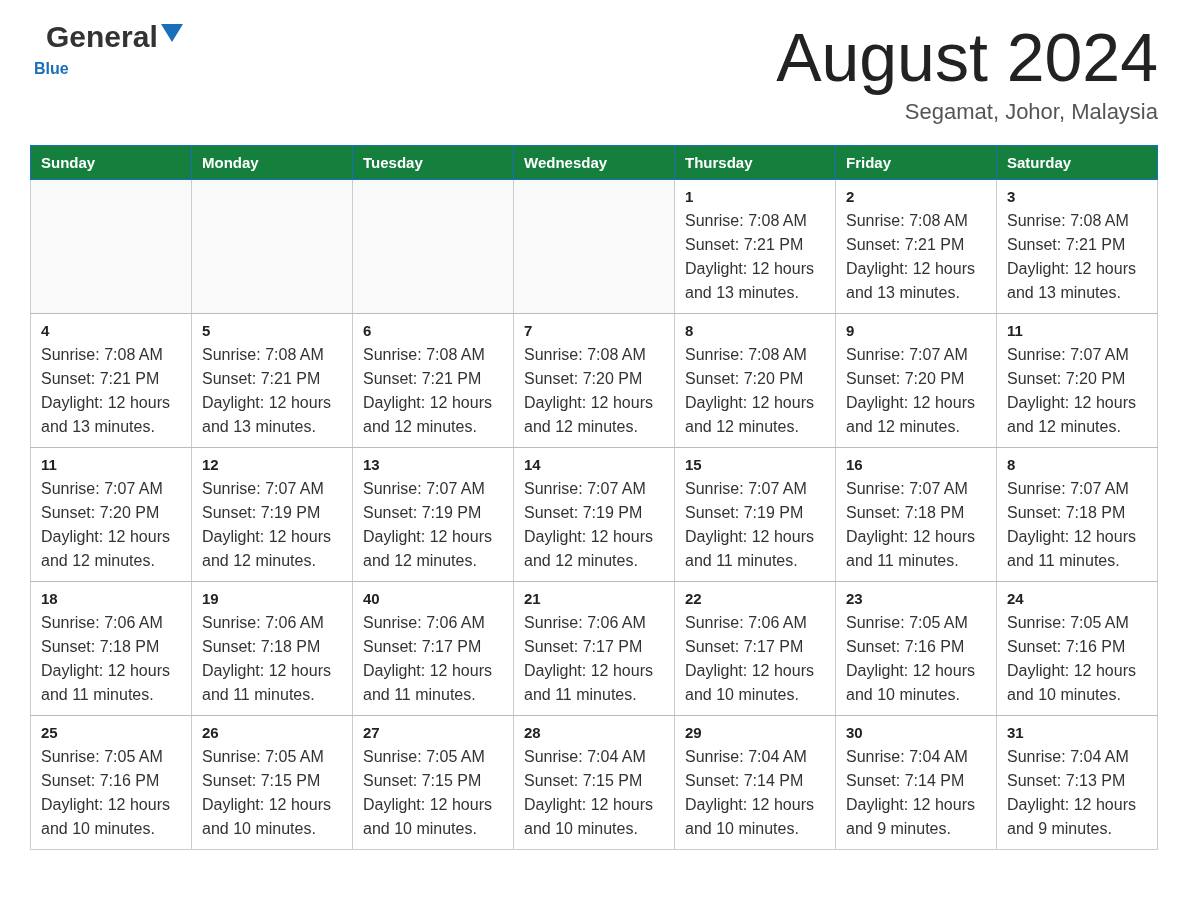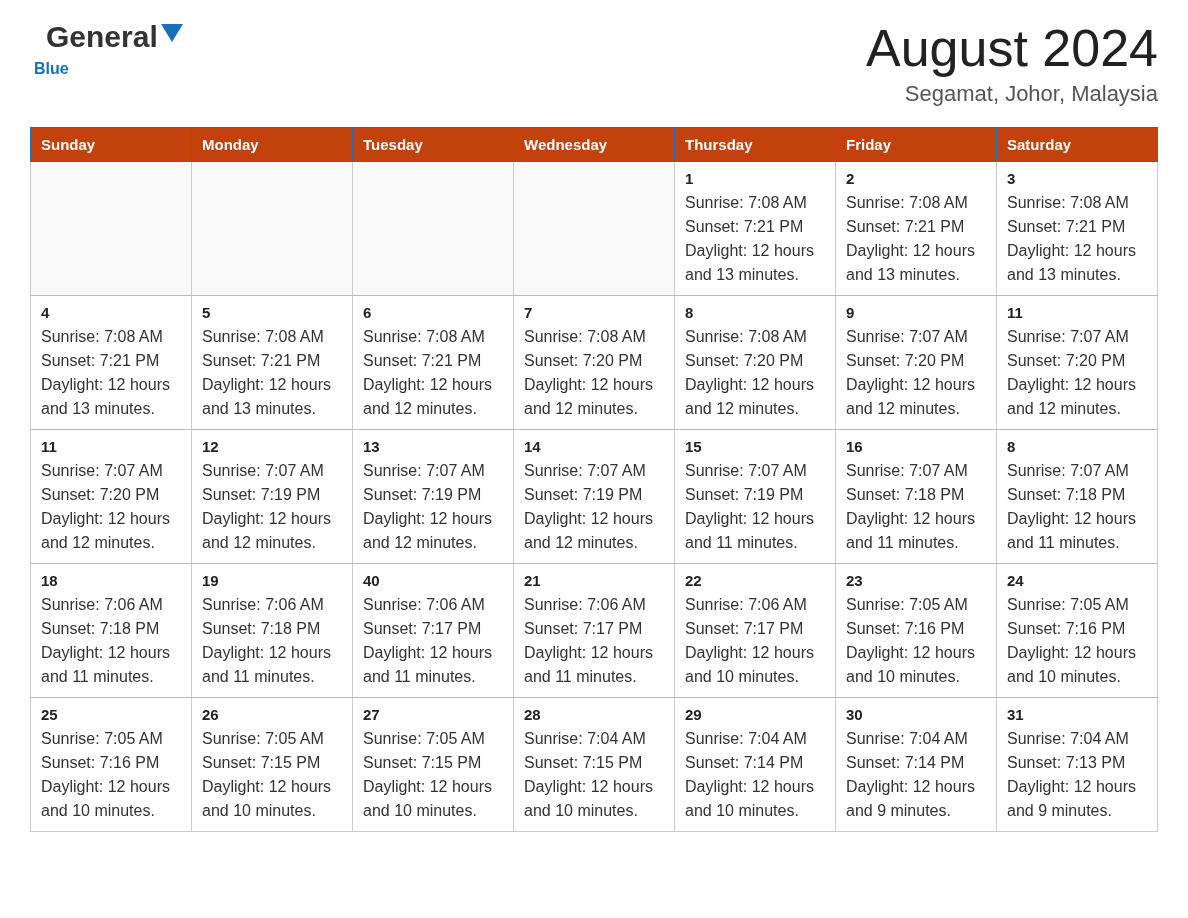--- a/index.html
+++ b/index.html
@@ -25,39 +25,39 @@
       color: #1a6fba;
       font-size: 16px;
       font-weight: bold;
       margin-top: 6px;
       padding-left: 4px;
     }
     .title-block {
       text-align: right;
     }
     .calendar-title {
-      font-size: 52px;
+      font-size: 68px;
       font-weight: 300;
       color: #222;
       line-height: 1.1;
       margin-left: 40px;
     }
     .calendar-subtitle {
       font-size: 22px;
       color: #555;
       font-weight: 400;
       margin-top: 4px;
     }
     table {
       width: 100%;
       border-collapse: collapse;
       table-layout: fixed;
     }
     thead tr th {
-      background-color: #c2410c;
+      background-color: #15803d;
       color: #fff;
       font-size: 15px;
       font-weight: bold;
       padding: 8px 10px;
       text-align: left;
       border: 1px solid #1a6fba;
     }
     tbody tr td {
       vertical-align: top;
       padding: 8px 10px;

